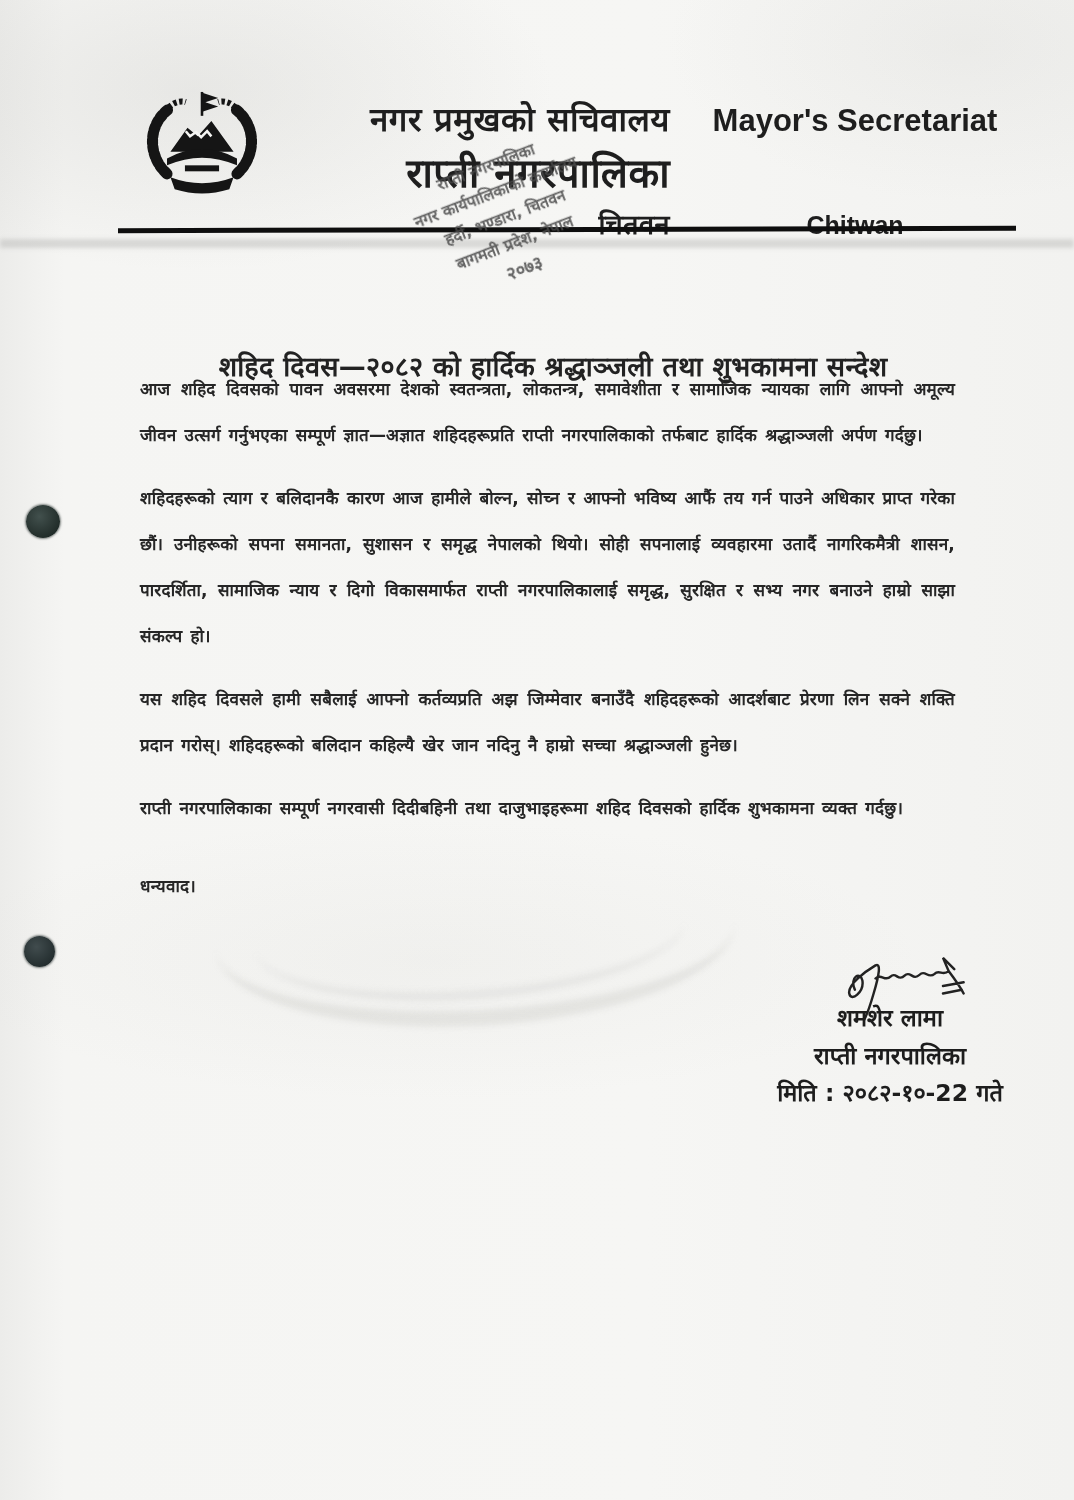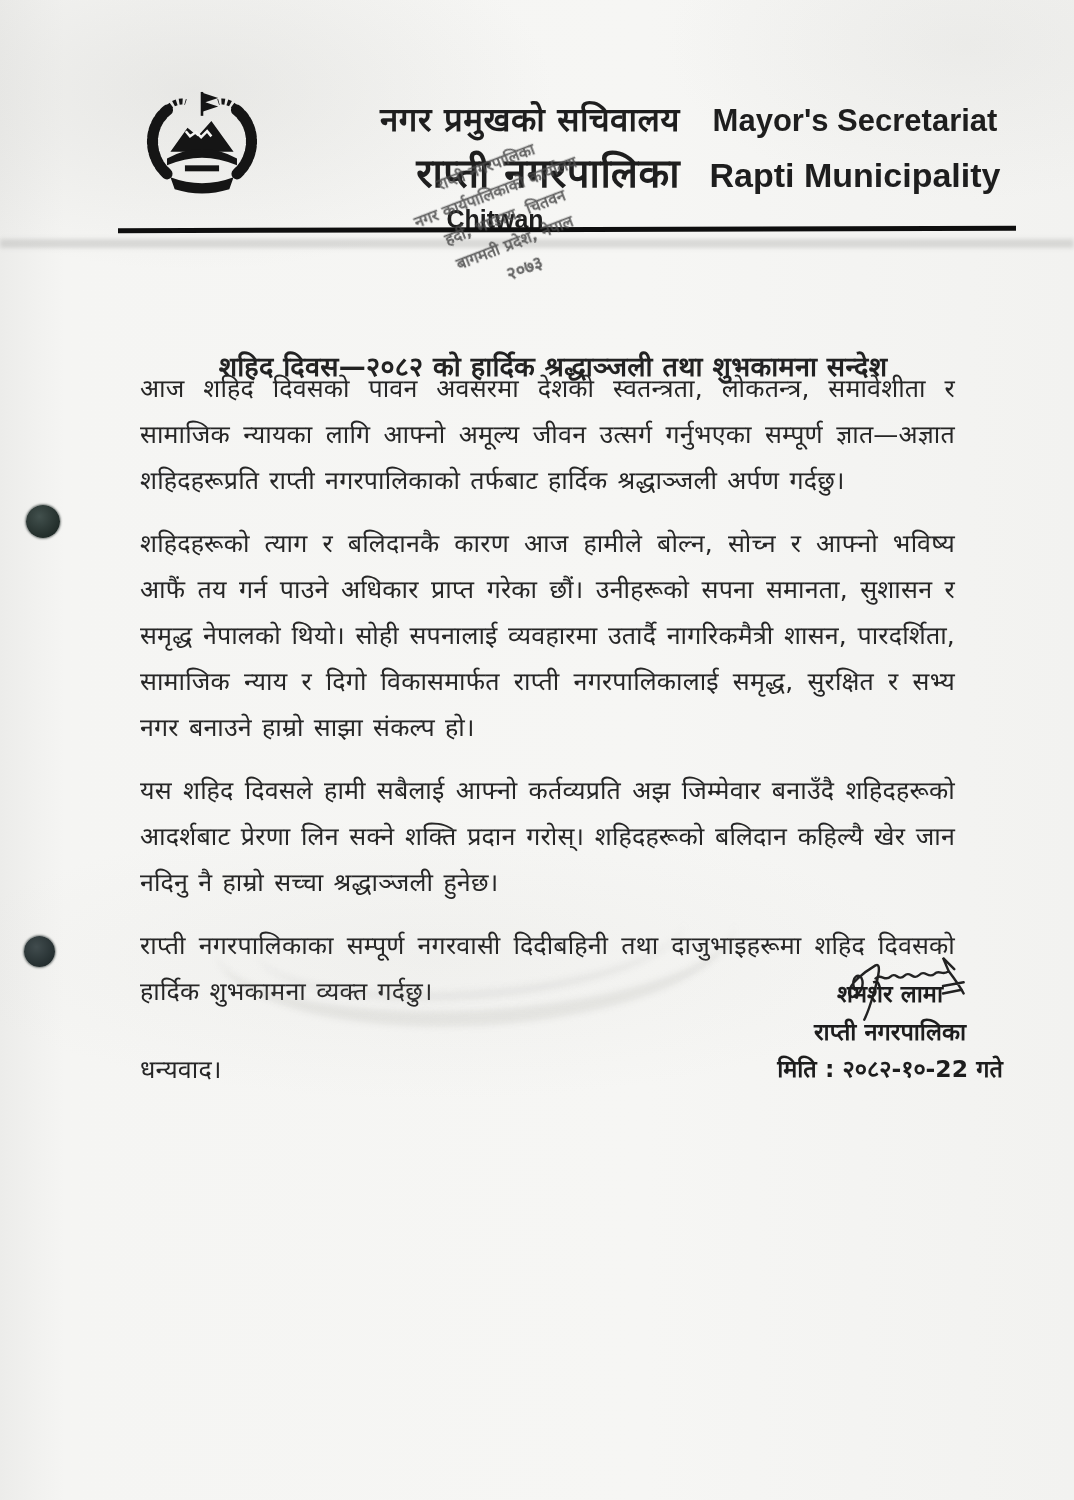--- a/index.html
+++ b/index.html
@@ -12,21 +12,21 @@
       radial-gradient(ellipse 500px 260px at 90% 3%, rgba(200,200,196,.18), transparent 60%),
       radial-gradient(ellipse 700px 200px at 40% 64%, rgba(205,205,200,.14), transparent 70%),
       linear-gradient(90deg,#ececea 0%, #f5f5f3 6%, #f6f6f4 60%, #f2f2f0 100%);
     overflow:hidden;
     font-family:"DejaVu Sans","Liberation Sans",sans-serif;
     color:#1e1e1e;
   }
   
   .emblem{position:absolute;left:138px;top:86px;width:128px;height:116px;}
   .hdr{position:absolute;left:310px;top:96px;width:706px;}
-  .hdr-row{display:grid;grid-template-columns:1fr 322px;column-gap:14px;align-items:baseline;}
+  .hdr-row{display:grid;grid-template-columns:1fr 322px;column-gap:24px;align-items:baseline;}
   .hdr-np{text-align:right;font-weight:bold;letter-spacing:.5px;}
   .hdr-en{text-align:center;font-weight:bold;font-family:"Liberation Sans",sans-serif;}
   .r1 .hdr-np{font-size:33px;}  .r1 .hdr-en{font-size:31px;}
   .r2{margin-top:3px;} .r2 .hdr-np{font-size:40px;} .r2 .hdr-en{font-size:34px;}
   .r3{margin-top:6px;} .r3 .hdr-np{font-size:27px;} .r3 .hdr-en{font-size:25px;font-weight:600;}
   .rule{position:absolute;left:118px;top:227px;width:898px;height:5px;background:#0e0e0e;transform:rotate(-.15deg);}
   .rule-shadow{position:absolute;left:0;top:239px;width:1074px;height:9px;background:#aeaeac;opacity:.4;filter:blur(2px);}
   
   .stamp{
     position:absolute;left:372px;top:160px;width:260px;
@@ -39,28 +39,28 @@
   
   .title{
     position:absolute;left:140px;top:306px;width:826px;
     text-align:center;font-size:27px;font-weight:600;letter-spacing:.3px;
     color:#222;
     margin-top:41px;
   }
   .content{position:absolute;left:140px;top:366px;width:826px;}
   .content p{
     margin:0 11px 17px 0;
-    font-size:25px;line-height:46px;text-align:justify;
-    color:#262626;letter-spacing:.2px;word-spacing:2px;
+    font-size:17px;line-height:46px;text-align:justify;
+    color:#262626;letter-spacing:.2px;word-spacing:2px;font-weight:bold;
   }
   .closing{margin-top:32px !important;text-align:left;}
   
   .sig-svg{position:absolute;left:838px;top:950px;width:150px;height:72px;}
   .sig-block{
-    position:absolute;left:742px;top:976px;width:296px;
+    position:absolute;left:742px;top:1000px;width:296px;
     text-align:center;font-weight:bold;font-size:23.5px;line-height:37.5px;
     color:#1d1d1d;white-space:nowrap;
   }
   
   .dot{position:absolute;border-radius:50%;}
   .dot1{left:26px;top:505px;width:34px;height:33px;background:radial-gradient(circle at 40% 35%,#42504d,#202b28 75%);box-shadow:0 0 2px 1px rgba(20,30,28,.5);}
   .dot2{left:24px;top:936px;width:31px;height:31px;background:radial-gradient(circle at 40% 35%,#414c4e,#232d2e 75%);box-shadow:0 0 2px 1px rgba(20,30,28,.5);}
   .watermark{
     position:absolute;left:215px;top:845px;width:520px;height:165px;
     border:0;border-bottom:16px solid rgba(150,150,146,.16);
@@ -99,23 +99,23 @@
     <path d="M38,106 Q75,120 112,106 L107,120 Q75,130 43,120 Z" fill="#151515"></path>
   </svg>
 
   <div class="hdr">
     <div class="hdr-row r1">
       <div class="hdr-np">नगर प्रमुखको सचिवालय</div>
       <div class="hdr-en">Mayor's Secretariat</div>
     </div>
     <div class="hdr-row r2">
       <div class="hdr-np">राप्ती नगरपालिका</div>
-      <div class="hdr-en">Rapti Municipality</div>
     </div>
     <div class="hdr-row r3">
+      <div class="hdr-np">चितवन</div>
       <div class="hdr-en">Chitwan</div>
     </div>
   </div>
 
   <div class="rule"></div>
   <div class="rule-shadow"></div>
 
   <div class="stamp">
     <div>राप्ती नगरपालिका</div>
     <div>नगर कार्यपालिकाको कार्यालय</div>

